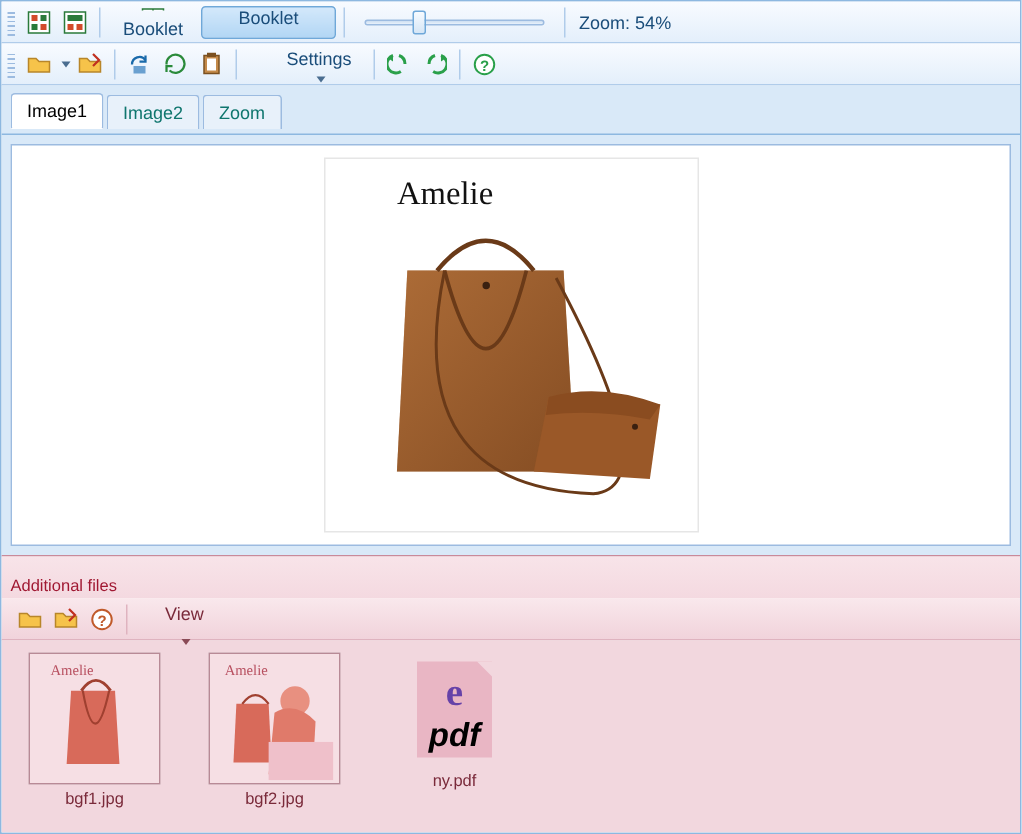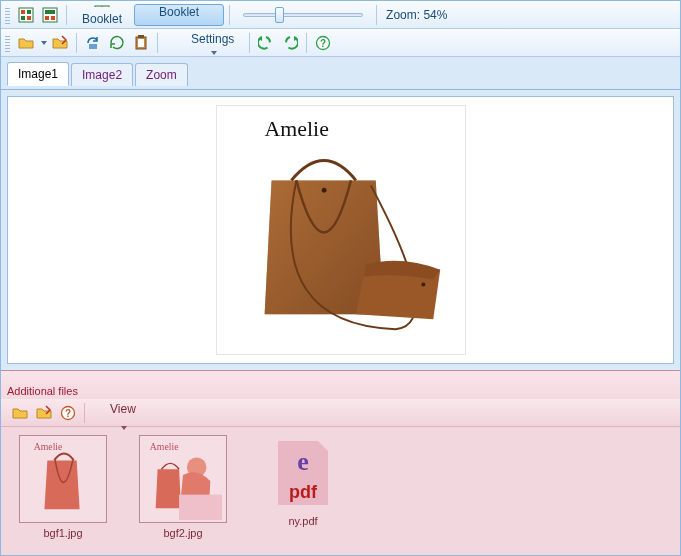--- a/index.html
+++ b/index.html
@@ -102,21 +102,21 @@
   background: #d9e9f8;
   border-bottom: 1px solid #8db8e0;
 }
 .tab {
   padding: 4px 10px;
   margin-right: 2px;
   background: #e8f1fa;
   border: 1px solid #9cbbe0;
   border-bottom: none;
   border-radius: 3px 3px 0 0;
-  color: #701a75;
+  color: #0f766e;
   cursor: pointer;
   position: relative;
   top: 1px;
 }
 .tab.active {
   background: #fff;
   border-bottom: 1px solid #fff;
   color: #000;
 }
 
@@ -217,22 +217,23 @@
 .pdf-e {
   position:absolute; top:6px; left:0; right:0;
   text-align:center;
   font-size:26px; font-weight:700;
   color:#6642a8;
   font-family: Georgia, serif;
 }
 .pdf-txt {
   position:absolute; bottom:2px; left:0; right:0;
   text-align:center;
-  font-size:18px; font-weight:600;
-  color:#b91c1c;
+  font-size:22px; font-weight:600;
+  color:#000000;
+  font-style:italic;
 }
 
 svg { display: block; }
 </style>
 </head>
 <body>
 
 <div class="toolbar">
   <div class="grip"></div>
 

